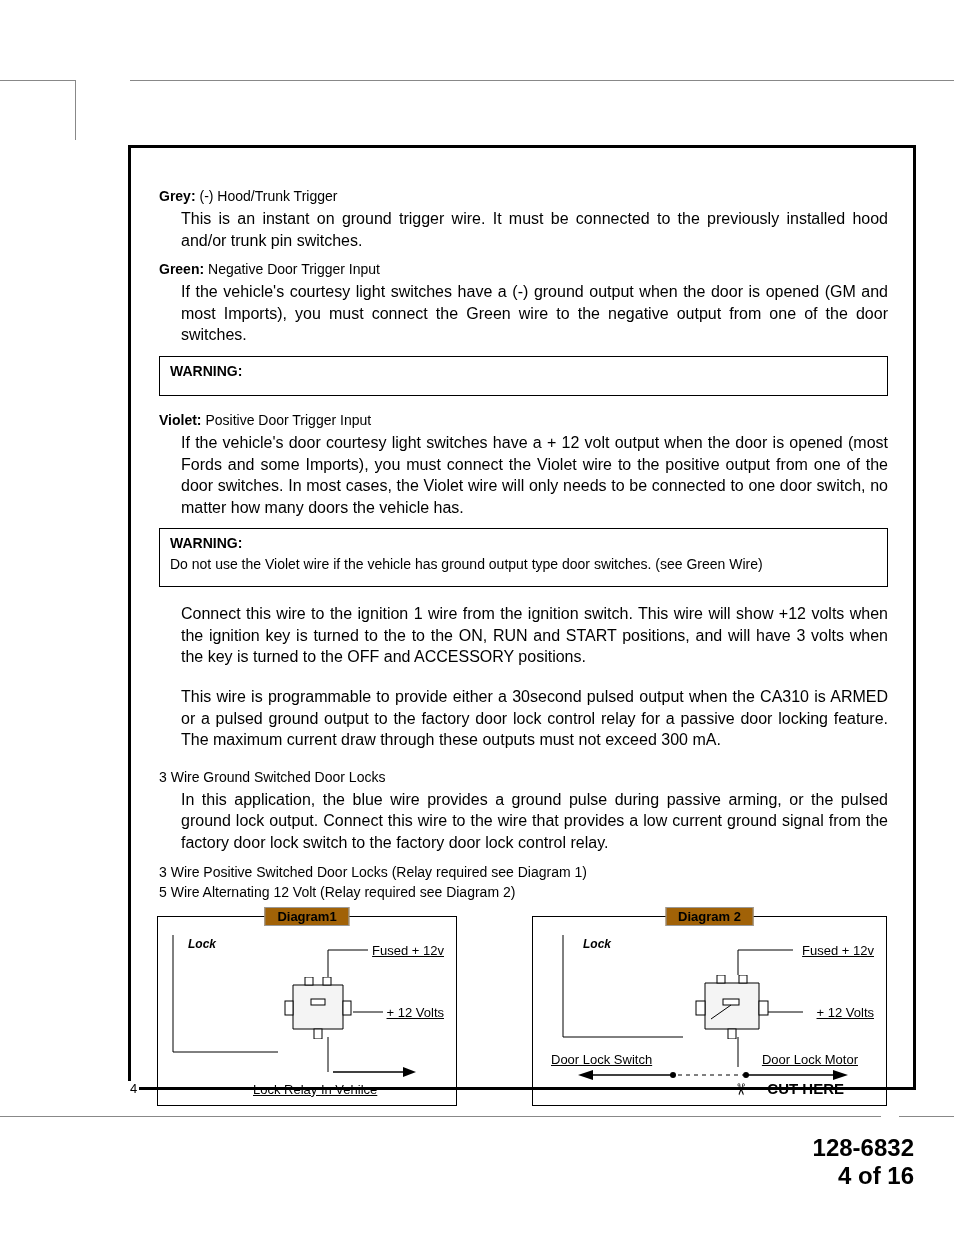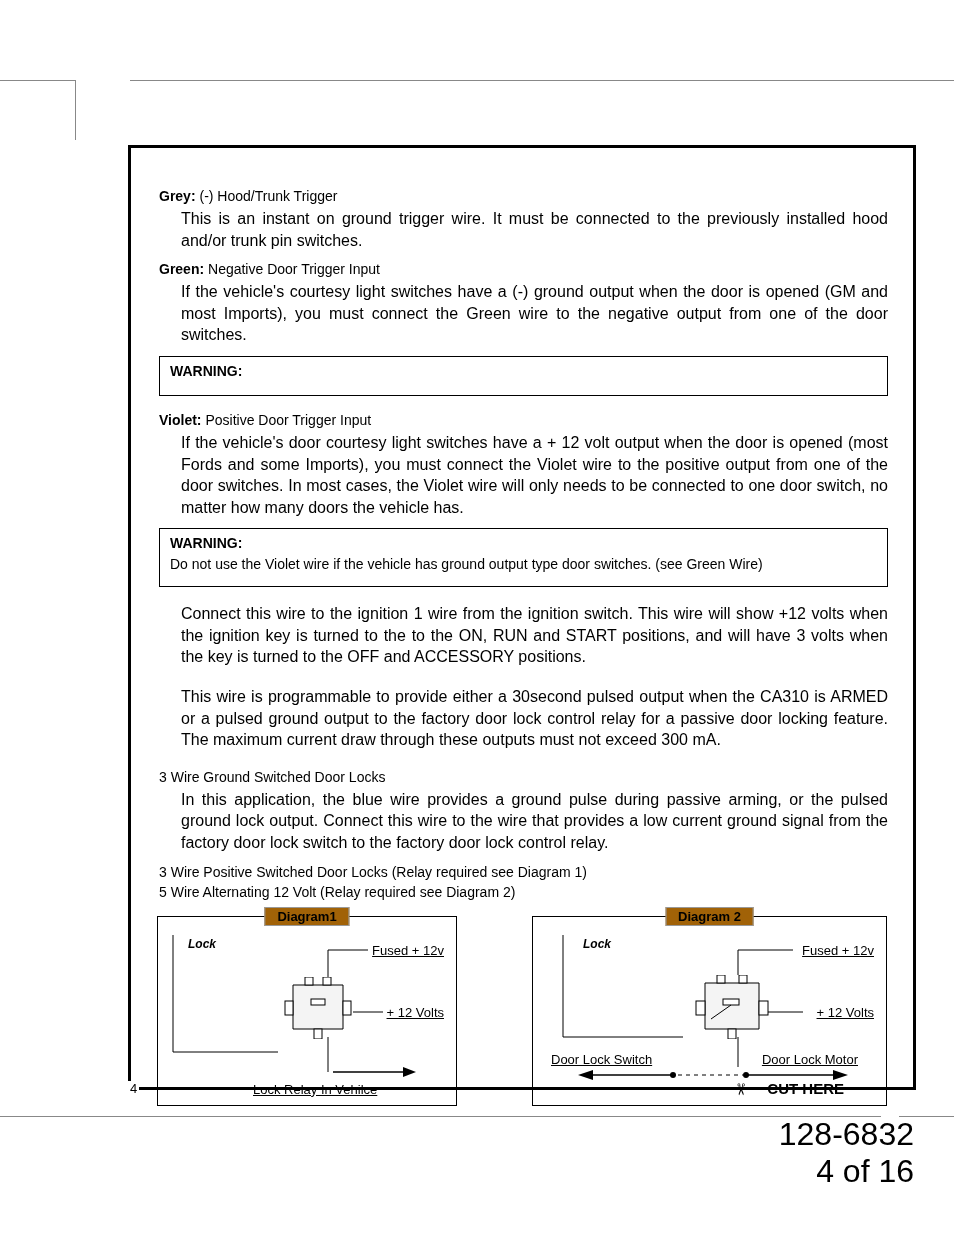--- a/index.html
+++ b/index.html
@@ -26,21 +26,21 @@
   .warn-box {
     border: 1px solid #000;
     padding: 6px 10px 12px 10px;
     margin: 4px 0 16px 0;
   }
   .warn-box .wh { font-weight: bold; font-size: 14px; margin-bottom: 4px; }
   .warn-box .wt { font-size: 14px; line-height: 1.35; }
   .line { font-size: 14px; margin: 4px 0; }
   .footer {
     position: absolute; bottom: 45px; right: 40px;
-    text-align: right; font-size: 32px; font-weight: normal;
+    text-align: right; font-size: 24px; font-weight: bold;
   }
   .page-num-inner {
     position: absolute; left: -3px; bottom: -9px;
     font-size: 13px; background: #fff; padding: 0 2px;
   }
 
   
   .diagrams { display: flex; gap: 75px; margin-top: 16px; margin-left: -2px; }
   .dbox { border: 1px solid #000; width: 300px; height: 190px; position: relative; font-size: 12px; }
   .dbox-wide { width: 355px; }

